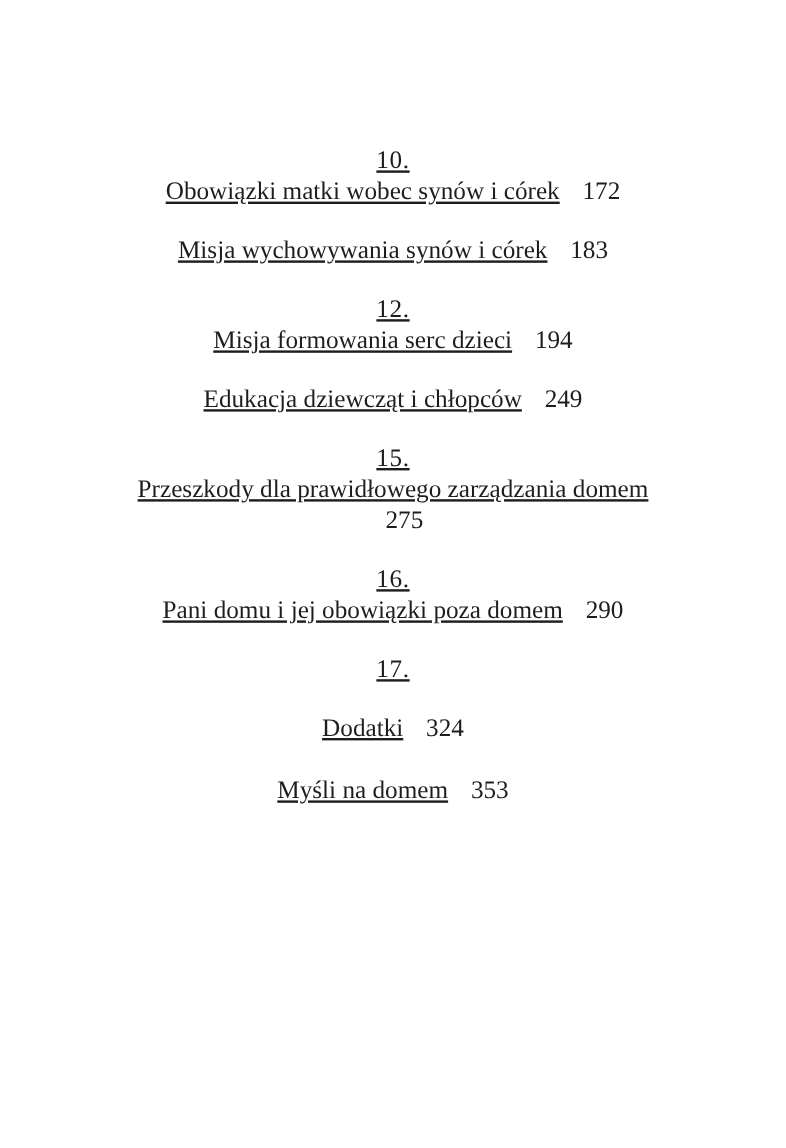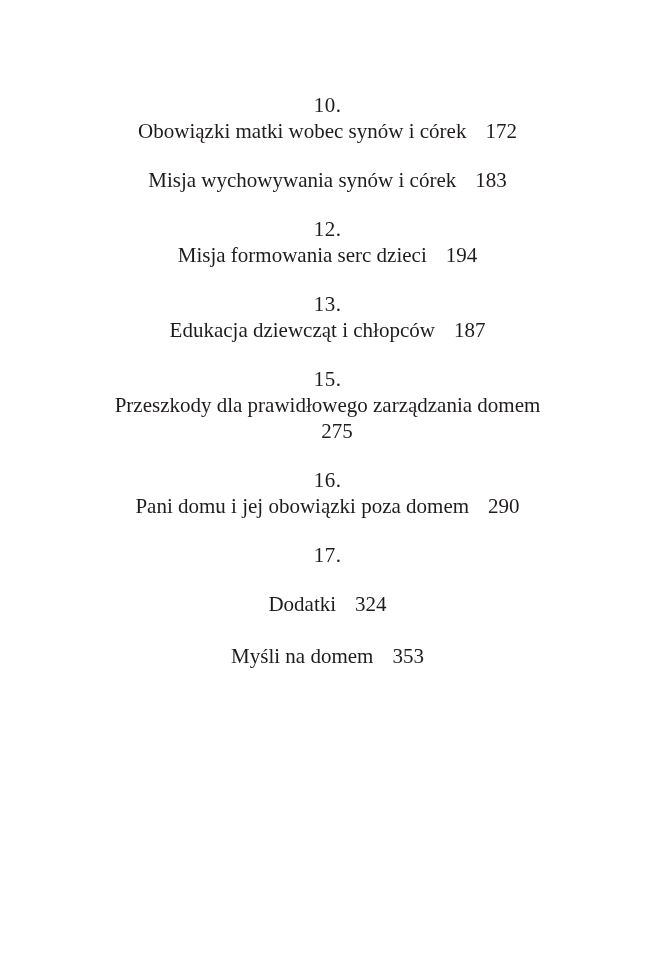--- a/index.html
+++ b/index.html
@@ -11,21 +11,22 @@
     width: 655px;
     height: 957px;
     font-family: "Liberation Serif", "DejaVu Serif", serif;
     color: #1f1c1b;
     overflow: hidden;
   }
   .page {
     width: 655px;
     height: 957px;
     box-sizing: border-box;
-    padding-top: 92px;
+    padding-top: 120px;
+    text-decoration: underline;
   }
   .toc {
     width: 432px;
     margin: 0 auto;
     text-align: center;
     font-size: 21px;
     line-height: 1.24;
   }
   .entry {
     margin-bottom: 23px;
@@ -60,23 +61,22 @@
   </div>
 
   <div class="entry">
     <div class="chapter-number">12.</div>
     <div class="entry-line">
       <span class="entry-title">Misja formowania serc dzieci</span><span class="entry-page">194</span>
     </div>
   </div>
 
   <div class="entry">
-    <div class="chapter-number">13.</div>
     <div class="entry-line">
-      <span class="entry-title">Edukacja dziewcząt i chłopców</span><span class="entry-page">187</span>
+      <span class="entry-title">Edukacja dziewcząt i chłopców</span><span class="entry-page">249</span>
     </div>
   </div>
 
 
   <div class="entry">
     <div class="chapter-number">15.</div>
     <div class="entry-line">
       <span class="entry-title">Przeszkody dla prawidłowego zarządzania domem</span><span class="entry-page">275</span>
     </div>
   </div>

